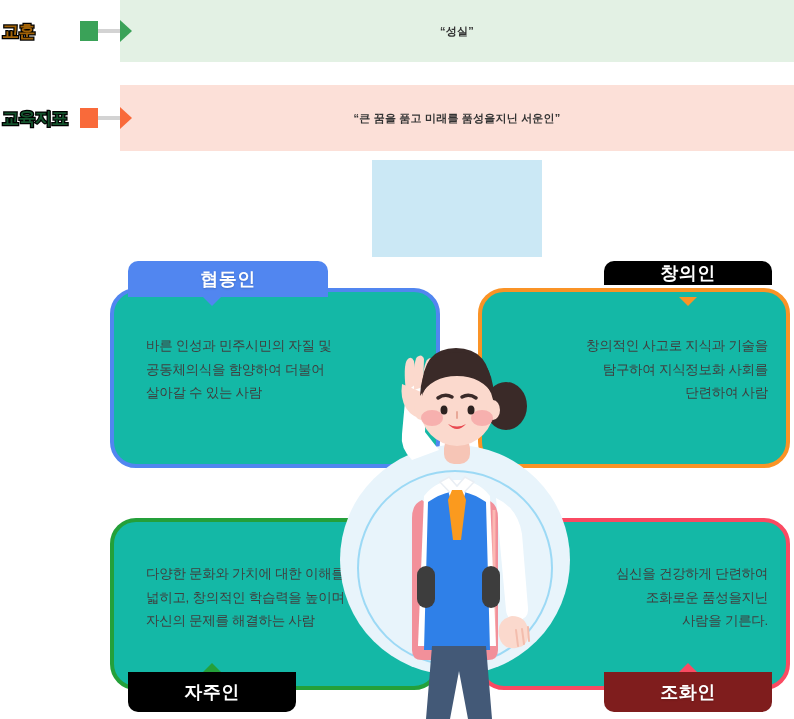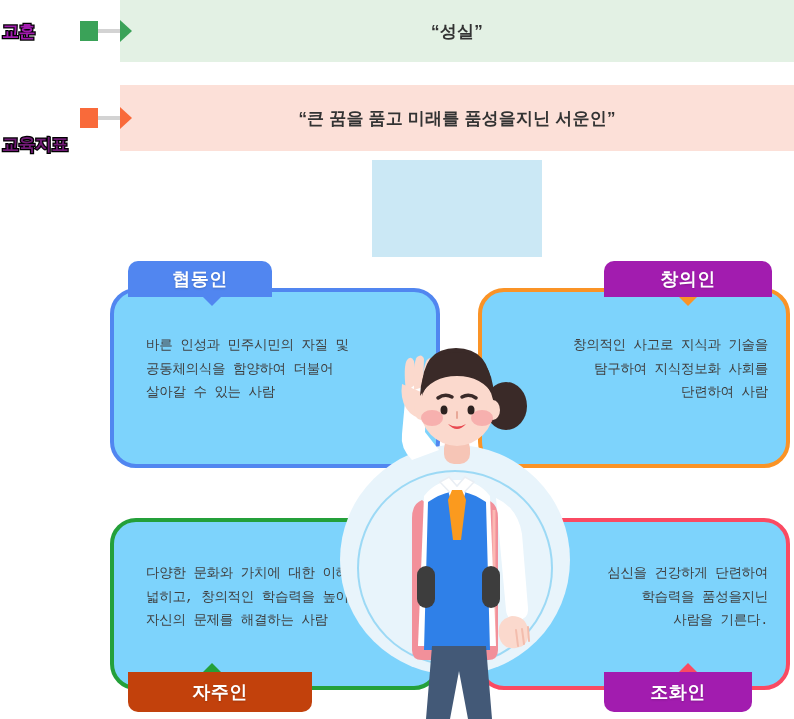--- a/index.html
+++ b/index.html
@@ -32,46 +32,45 @@
     position: absolute;
     left: 120px;
     right: 0;
     top: 0;
     bottom: 0;
     display: flex;
     align-items: center;
     justify-content: center;
   }
   .banner-text {
-    font-size: 17px;
+    font-size: 11px;
     font-weight: bold;
     color: #333333;
     letter-spacing: 0.2px;
     white-space: nowrap;
   }
   .side-label {
     position: absolute;
     left: 2px;
     top: 50%;
     transform: translateY(-50%);
     font-size: 17px;
     font-weight: bold;
     white-space: nowrap;
     letter-spacing: -0.5px;
   }
   .label-motto {
-    color: #a21caf;
+    color: #a16207;
     -webkit-text-stroke: 2.5px #000000;
     paint-order: stroke fill;
   }
   .label-goal {
-    color: #701a75;
+    color: #14532d;
     -webkit-text-stroke: 2.5px #000000;
     paint-order: stroke fill;
-    margin-top: 26px;
   }
   .connector {
     position: absolute;
     top: 50%;
     transform: translateY(-50%);
     display: flex;
     align-items: center;
     height: 22px;
   }
   .conn-square {
@@ -93,25 +92,24 @@
   
   #center-block {
     position: absolute;
     background: #cbe8f5;
   }
 
   
   .card {
     position: absolute;
     box-sizing: border-box;
-    background: #7dd3fc;
+    background: #14b8a6;
     border-style: solid;
     border-width: 4px;
     border-radius: 26px;
-    font-family: Liberation Mono, monospace;
   }
   .card-body {
     position: absolute;
     box-sizing: border-box;
     font-size: 13.5px;
     line-height: 1.75;
     color: #3f3f3f;
     font-weight: 500;
     letter-spacing: -0.3px;
     white-space: pre-line;
@@ -190,51 +188,51 @@
     </span>
   </div>
 
   <div id="center-block" style="left:372px; top:160px; width:170px; height:97px;"></div>
 
   <div class="card" style="left:110px; top:288px; width:330px; height:180px; border-color:#5186f0;">
     <div class="card-body left-align" style="left:32px; top:42px; width:250px;">바른 인성과 민주시민의 자질 및
 공동체의식을 함양하여 더불어
 살아갈 수 있는 사람</div>
   </div>
-  <div class="tab tab-top" style="left:128px; top:261px; width:144px; height:36px; background:#5186f0;">
+  <div class="tab tab-top" style="left:128px; top:261px; width:200px; height:36px; background:#5186f0;">
     <span>협동인</span>
   </div>
   <div class="tab-notch notch-down" style="left:203px; top:297px; border-top:9px solid #5186f0;"></div>
 
   <div class="card" style="left:478px; top:288px; width:312px; height:180px; border-color:#fa9326;">
     <div class="card-body right-align" style="right:18px; top:42px; width:260px;">창의적인 사고로 지식과 기술을
 탐구하여 지식정보화 사회를
 단련하여 사람</div>
   </div>
-  <div class="tab tab-top" style="left:604px; top:261px; width:168px; height:36px; background:#a21caf;">
+  <div class="tab tab-top" style="left:604px; top:261px; width:168px; height:24px; background:#000000;">
     <span>창의인</span>
   </div>
   <div class="tab-notch notch-down" style="left:679px; top:297px; border-top:9px solid #fa9326;"></div>
 
   <div class="card" style="left:110px; top:518px; width:330px; height:172px; border-color:#24a03a;">
     <div class="card-body left-align" style="left:32px; top:40px; width:270px;">다양한 문화와 가치에 대한 이해를
 넓히고, 창의적인 학습력을 높이며
 자신의 문제를 해결하는 사람</div>
   </div>
-  <div class="tab tab-bottom" style="left:128px; top:672px; width:184px; height:40px; background:#c2410c;">
+  <div class="tab tab-bottom" style="left:128px; top:672px; width:168px; height:40px; background:#000000;">
     <span>자주인</span>
   </div>
   <div class="tab-notch notch-up" style="left:203px; top:663px; border-bottom:9px solid #24a03a;"></div>
 
   <div class="card" style="left:478px; top:518px; width:312px; height:172px; border-color:#fa4a62;">
     <div class="card-body right-align" style="right:18px; top:40px; width:260px;">심신을 건강하게 단련하여
-학습력을 품성을지닌
+조화로운 품성을지닌
 사람을 기른다.</div>
   </div>
-  <div class="tab tab-bottom" style="left:604px; top:672px; width:148px; height:40px; background:#a21caf;">
+  <div class="tab tab-bottom" style="left:604px; top:672px; width:168px; height:40px; background:#7f1d1d;">
     <span>조화인</span>
   </div>
   <div class="tab-notch notch-up" style="left:679px; top:663px; border-bottom:9px solid #fa4a62;"></div>
 
   <svg id="illustration" viewBox="0 0 230 389">
 
     <circle cx="115" cy="230" r="115" fill="#e8f4fb"></circle>
     <circle cx="115" cy="238" r="97" fill="none" stroke="#5cc3f0" stroke-width="2" opacity="0.55"></circle>
 
     <path d="M72 130 q-12 -12 -10 -26 l4 -44 q1 -10 11 -10 q10 0 10 10 l-2 42 l14 18 z" fill="#ffffff"></path>

